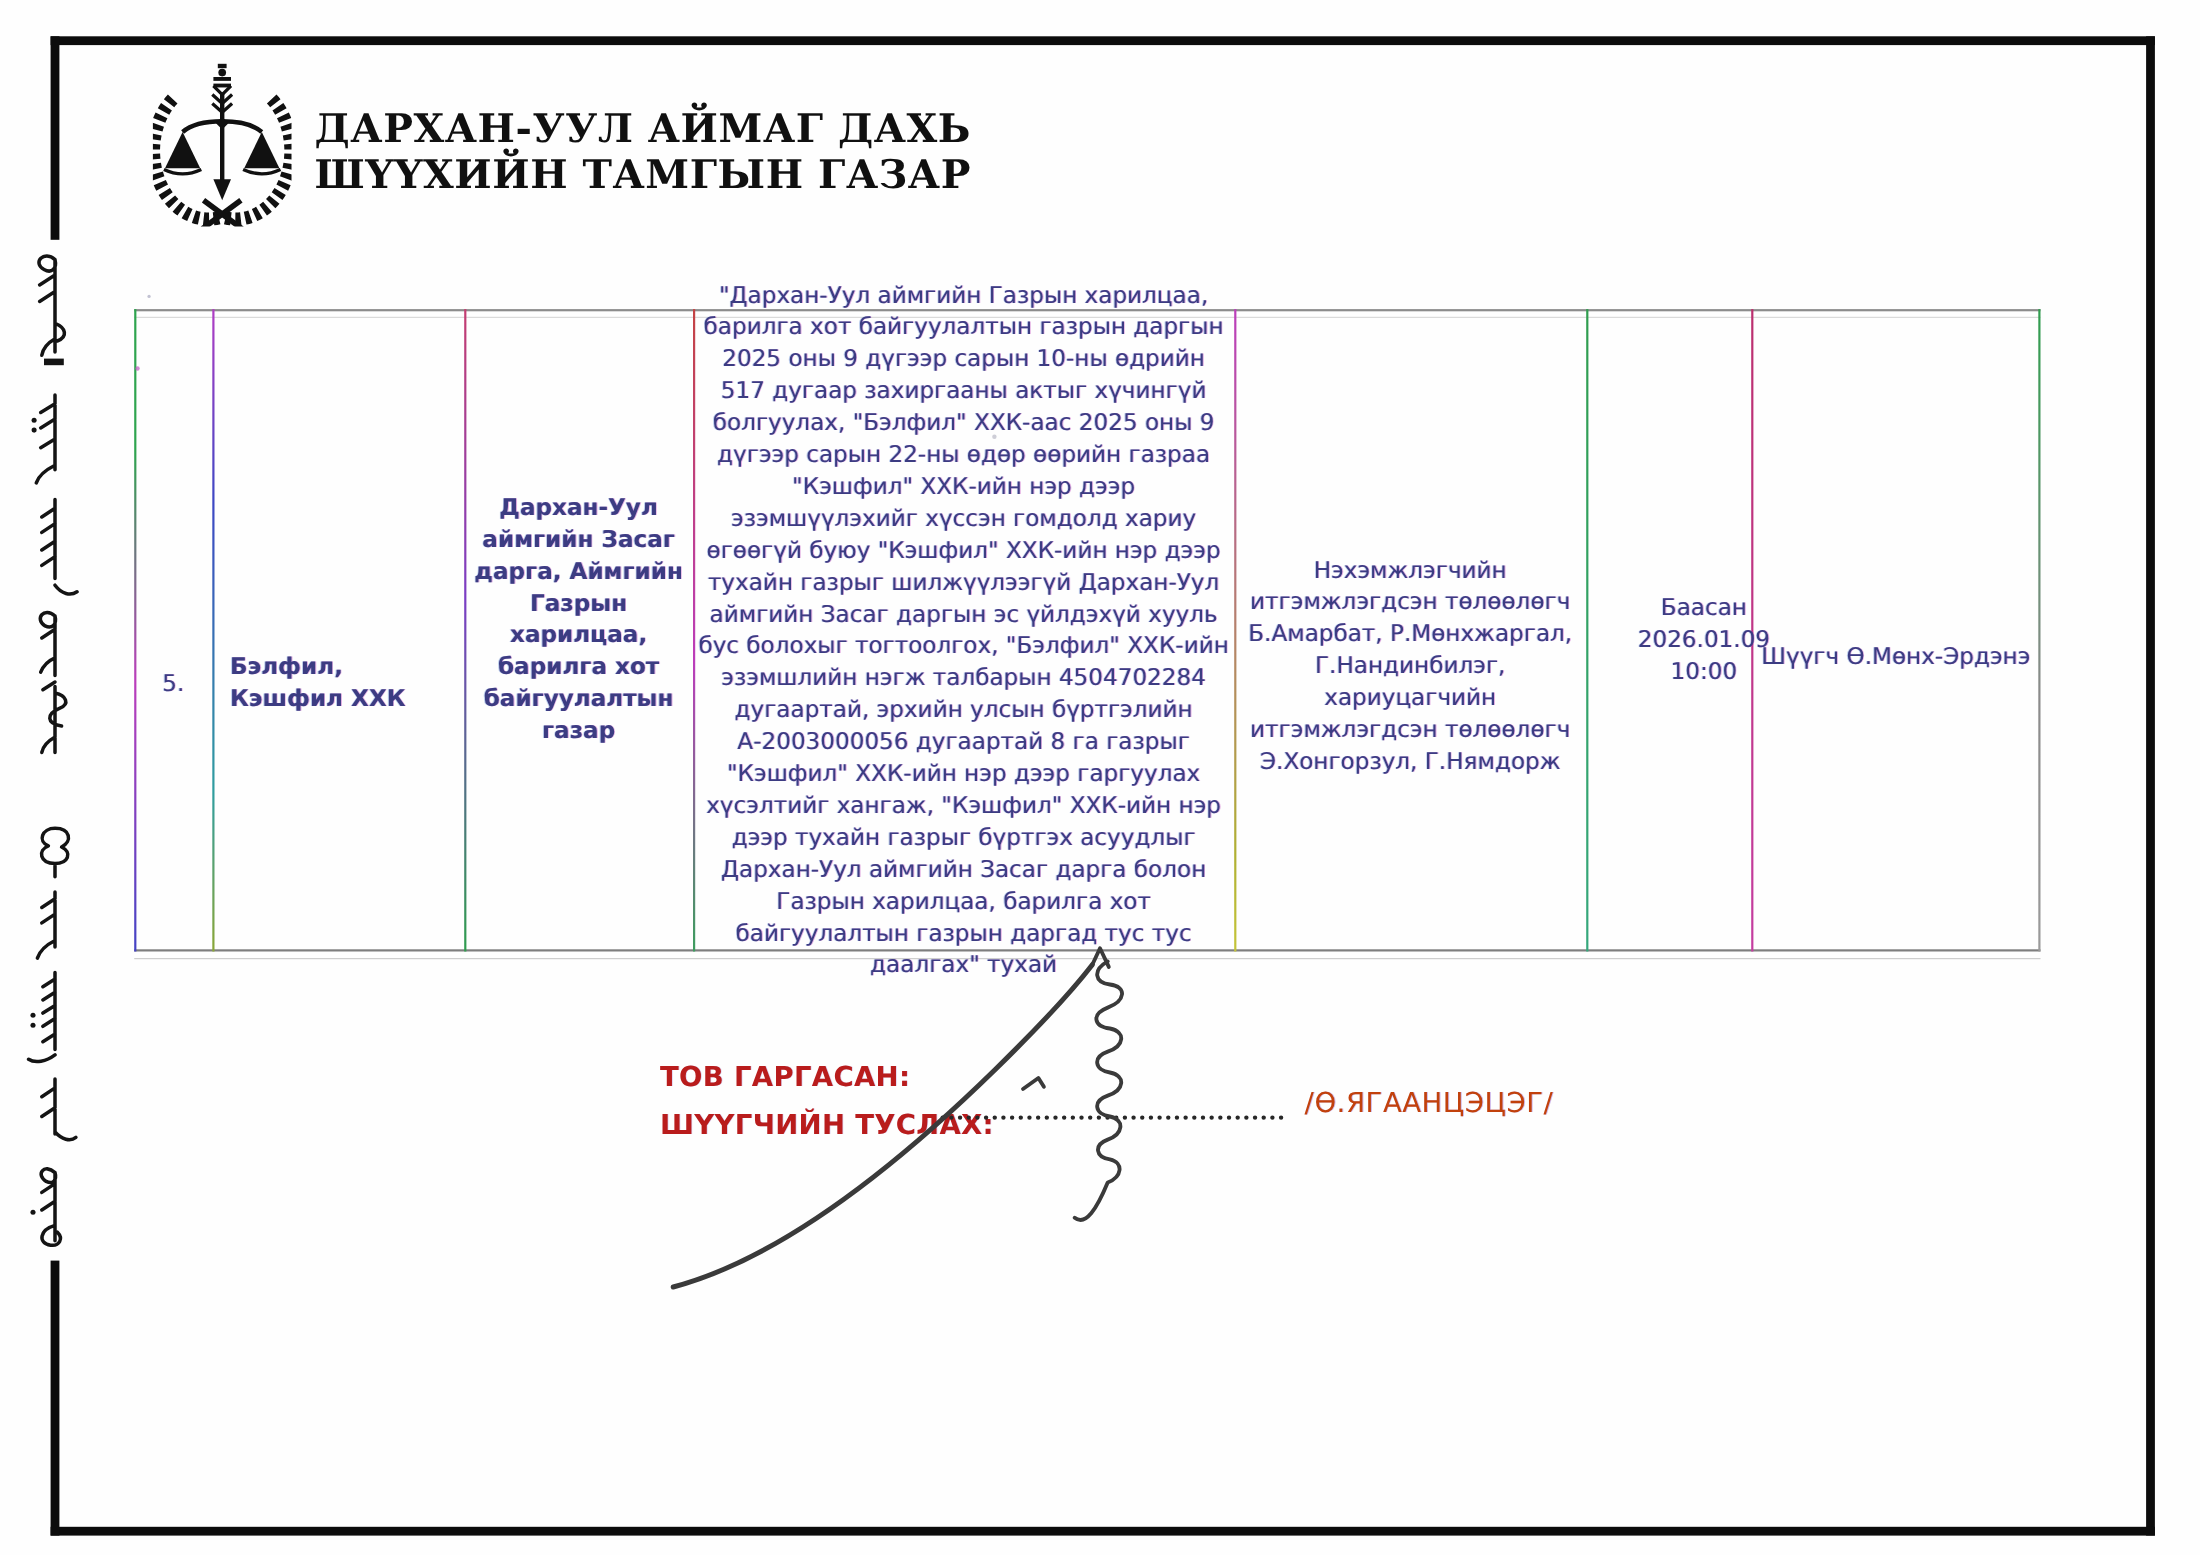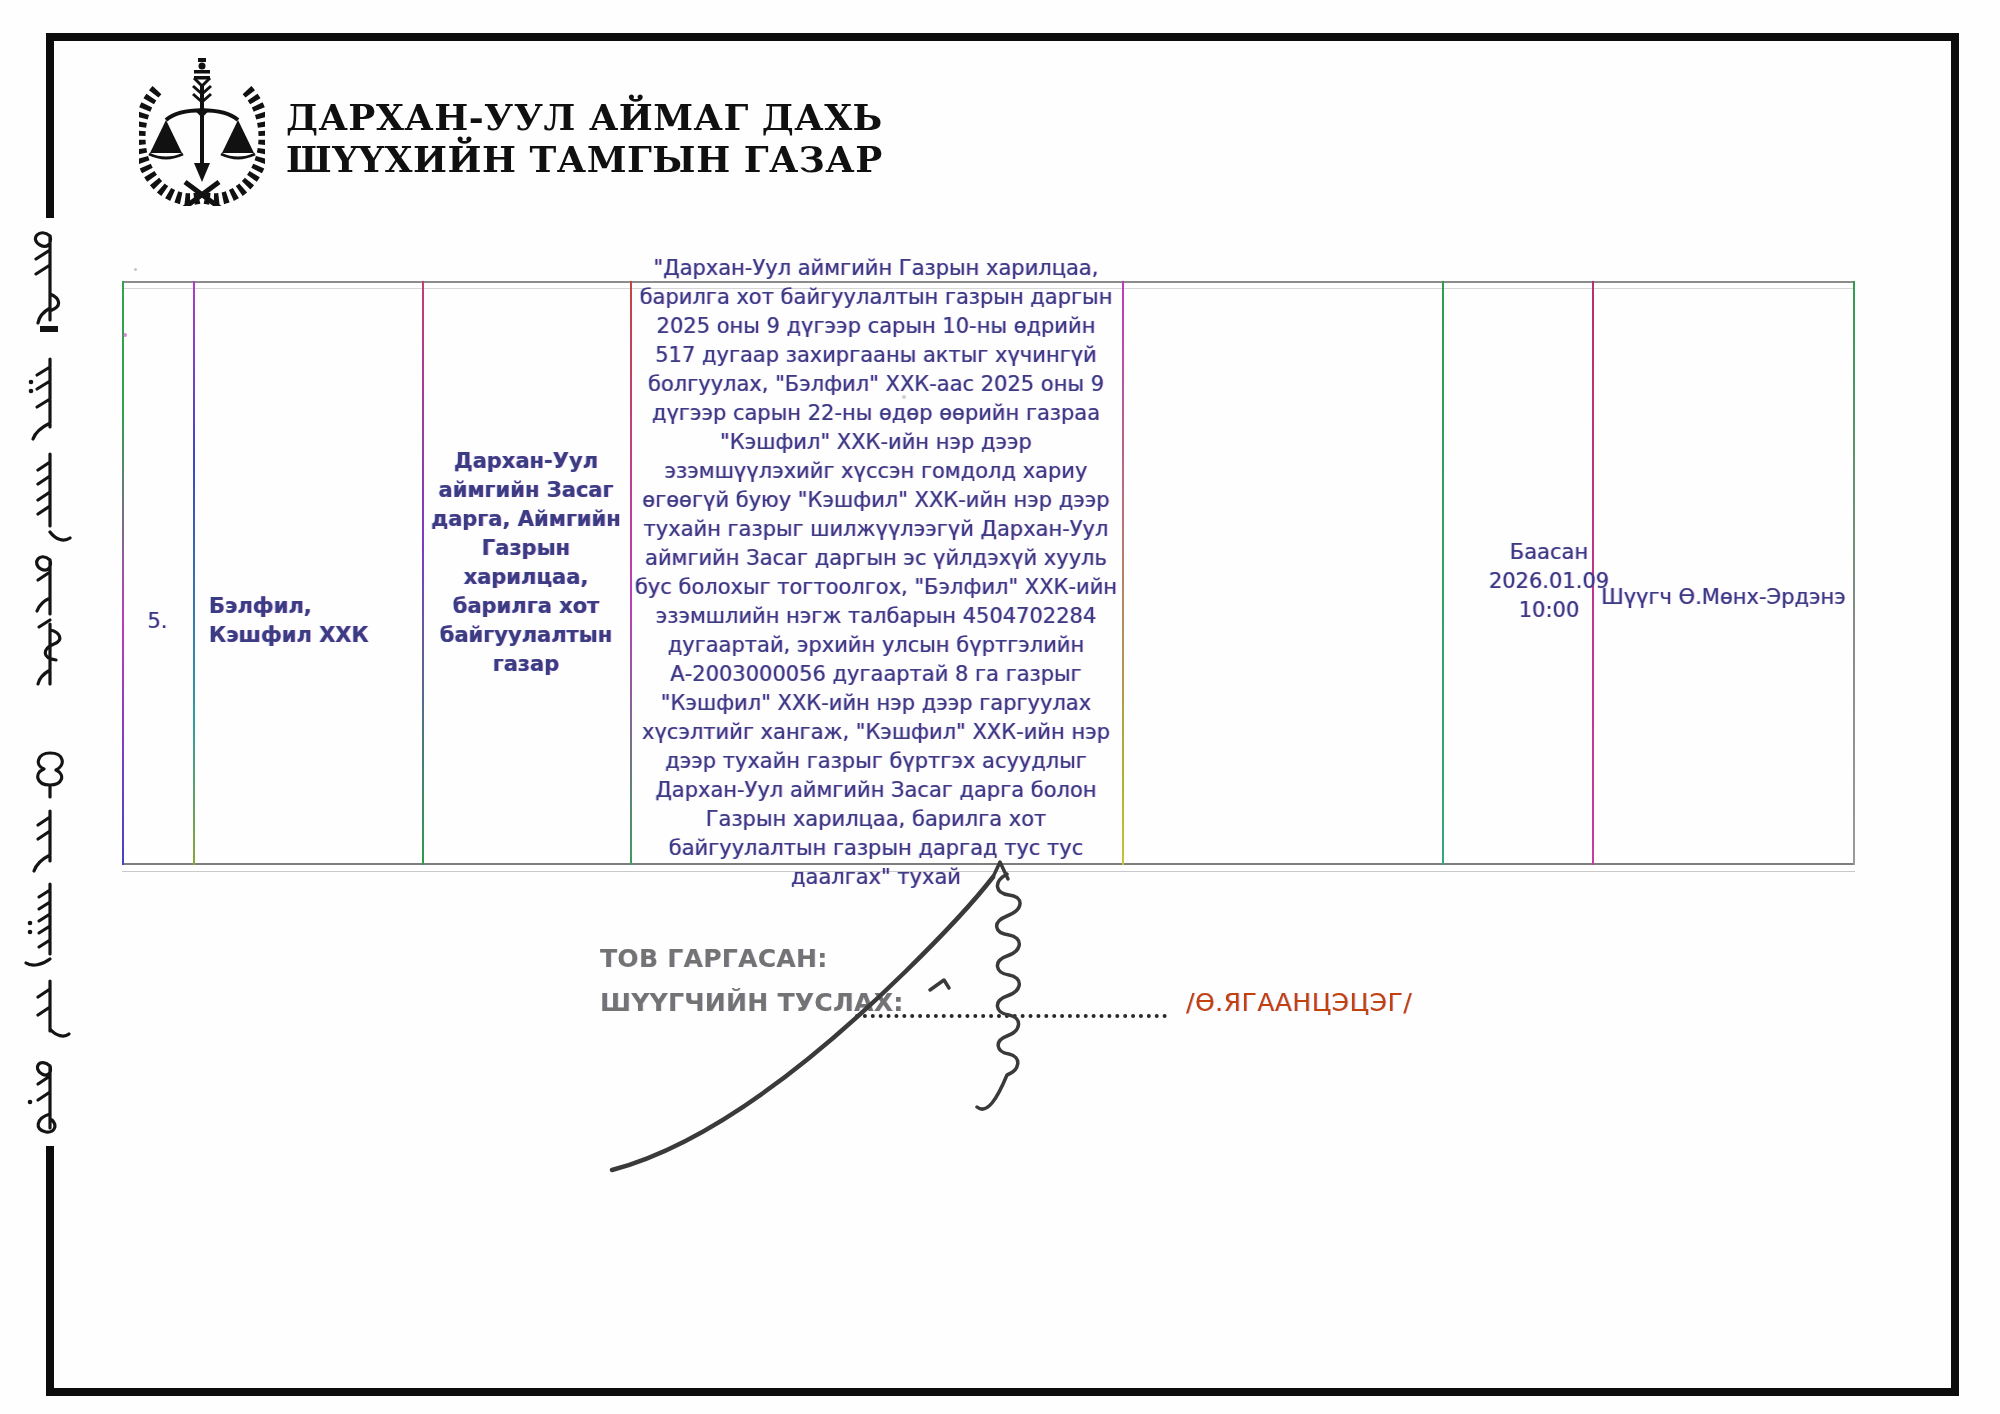--- a/index.html
+++ b/index.html
@@ -18,22 +18,22 @@
   #sched-table{position:absolute;left:122px;top:281px;width:1733px;height:584px;}
   .hline{position:absolute;left:0;width:1733px;height:2px;}
   .vline{position:absolute;top:0;height:100%;width:2px;}
   .cell{position:absolute;top:0;height:100%;display:flex;align-items:center;justify-content:center;
         color:#3c3c82;font-size:21px;line-height:29px;
         text-shadow:0.8px 0 rgba(185,60,185,.40), -0.8px 0 rgba(55,110,200,.32);}
   .cell .inner{width:100%;}
   .ctr{text-align:center;}
 
   
-  .foot-label{position:absolute;font-weight:bold;font-size:25px;color:#737373;letter-spacing:.3px;
-              text-shadow:0.7px 0 rgba(120,70,200,.25);}
+  .foot-label{position:absolute;font-weight:bold;font-size:25px;color:#b91c1c;letter-spacing:.3px;
+              text-shadow:0.7px 0 rgba(120,70,200,.25);margin-top:20px;}
   #dotline{position:absolute;left:855px;top:994px;width:312px;height:20px;
            border-bottom:4px dotted #272727;}
   #sig-name{position:absolute;left:1186px;top:988px;font-weight:normal;font-size:25px;color:#c2410c;
             letter-spacing:.5px;text-shadow:0.9px 0 rgba(120,60,200,.35);}
 
   .speck{position:absolute;border-radius:50%;}
 
   svg{display:block;}
 </style>
 </head>
@@ -128,20 +128,23 @@
     </div>
 
     <div class="cell" style="left:300px;width:208px;font-weight:bold;">
       <div class="inner ctr" style="padding:0 8px;transform:translateY(-10px);">Дархан-Уул аймгийн Засаг дарга, Аймгийн Газрын харилцаа, барилга хот байгуулалтын газар</div>
     </div>
 
     <div class="cell" style="left:508px;width:492px;">
       <div class="inner ctr" style="padding:0 4px;">"Дархан-Уул аймгийн Газрын харилцаа, барилга хот байгуулалтын газрын даргын 2025 оны 9 дүгээр сарын 10-ны өдрийн 517 дугаар захиргааны актыг хүчингүй болгуулах, "Бэлфил" ХХК-аас 2025 оны 9 дүгээр сарын 22-ны өдөр өөрийн газраа "Кэшфил" ХХК-ийн нэр дээр эзэмшүүлэхийг хүссэн гомдолд хариу өгөөгүй буюу "Кэшфил" ХХК-ийн нэр дээр тухайн газрыг шилжүүлээгүй Дархан-Уул аймгийн Засаг даргын эс үйлдэхүй хууль бус болохыг  тогтоолгох, "Бэлфил" ХХК-ийн эзэмшлийн нэгж талбарын 4504702284 дугаартай, эрхийн улсын бүртгэлийн А-2003000056 дугаартай 8 га газрыг "Кэшфил" ХХК-ийн нэр дээр гаргуулах хүсэлтийг хангаж, "Кэшфил" ХХК-ийн нэр дээр тухайн газрыг бүртгэх асуудлыг Дархан-Уул аймгийн Засаг дарга болон Газрын харилцаа, барилга хот байгуулалтын газрын даргад тус тус даалгах" тухай</div>
     </div>
 
+    <div class="cell" style="left:1000px;width:320px;">
+      <div class="inner ctr" style="padding:0 8px;transform:translateY(32px);">Нэхэмжлэгчийн итгэмжлэгдсэн төлөөлөгч Б.Амарбат, Р.Мөнхжаргал, Г.Нандинбилэг, хариуцагчийн итгэмжлэгдсэн төлөөлөгч Э.Хонгорзул, Г.Нямдорж</div>
+    </div>
 
     <div class="cell" style="left:1320px;width:150px;margin-left:32px;">
       <div class="inner ctr" style="transform:translateY(8px);">
         <div>Баасан</div>
         <div>2026.01.09</div>
         <div>10:00</div>
       </div>
     </div>
 
     <div class="cell" style="left:1470px;width:263px;">

